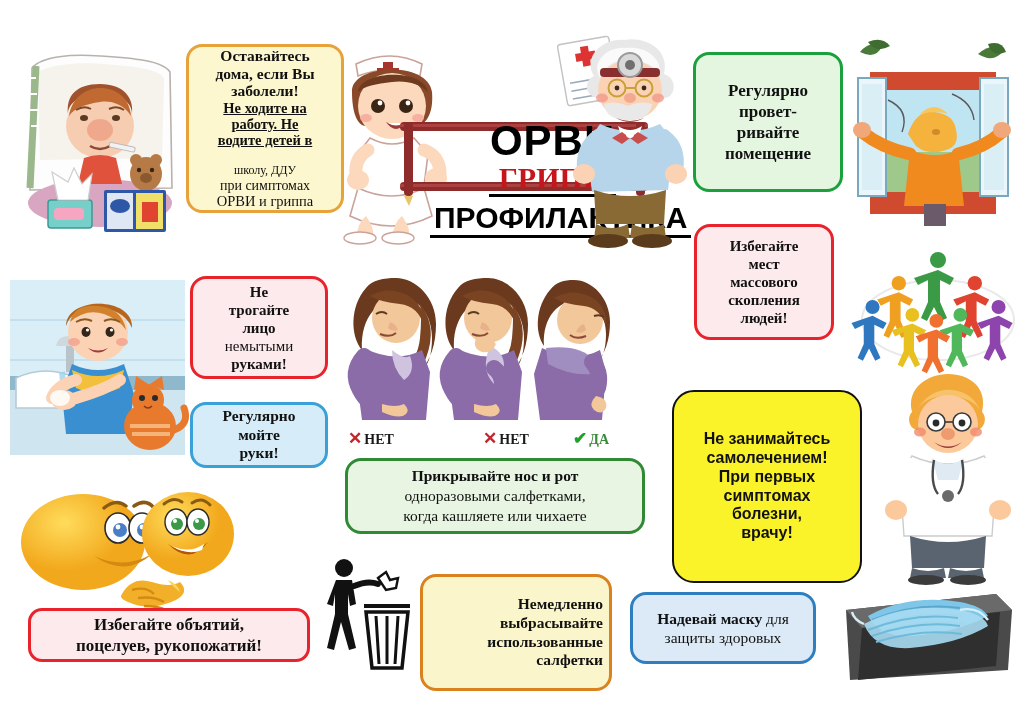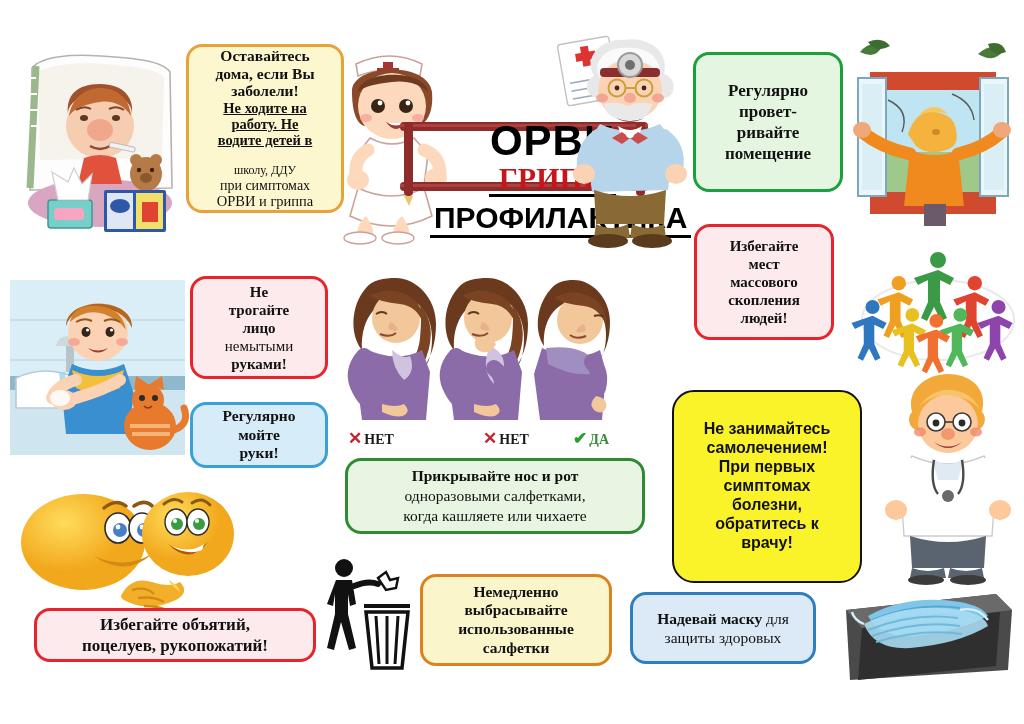--- a/index.html
+++ b/index.html
@@ -402,21 +402,20 @@
     <span class="sym">✔</span><span class="txt">ДА</span>
   </div>
 
   <div class="box t-bright-yellow" style="left:672px;top:390px;width:190px;height:193px;border-radius:22px;">
     <div class="inner b-strong" style="font-size:16px;line-height:1.18;font-family:'Liberation Sans', sans-serif;">
       <div>Не занимайтесь</div>
       <div>самолечением!</div>
       <div>При первых</div>
       <div>симптомах</div>
       <div>болезни,</div>
-      <div>обратитесь к</div>
       <div>врачу!</div>
     </div>
   </div>
 
   <div class="art" style="left:872px;top:368px;width:150px;height:215px;">
     <svg width="150" height="215" viewBox="0 0 150 215">
       <path d="M40,44 C34,20 56,6 76,6 C98,6 116,20 110,44 C116,50 112,62 104,62 L46,62 C38,62 34,50 40,44 Z" fill="#f2a93a"></path>
       <path d="M46,40 q14,-20 34,-18 q20,2 28,20 q-8,-12 -28,-14 q-22,-2 -34,12 Z" fill="#f7c36a"></path>
       <ellipse cx="76" cy="56" rx="30" ry="29" fill="#fbc99c"></ellipse>
       <circle cx="64" cy="54" r="9" fill="#fff" stroke="#3a3a3a" stroke-width="1.6"></circle>
@@ -492,28 +491,28 @@
       <circle cx="22" cy="12" r="9" fill="#111"></circle>
       <path d="M14,24 h16 l4,24 -6,2 -2,-12 v20 l8,34 -7,2 -8,-28 -7,28 -7,-2 8,-34 v-20 l-2,12 -6,-2 Z" fill="#111"></path>
       <path d="M32,30 q14,-6 24,-2" stroke="#111" stroke-width="6" fill="none" stroke-linecap="round"></path>
       <path d="M56,22 l8,-6 4,8 8,-2 -2,10 -10,2 Z" fill="#fff" stroke="#111" stroke-width="2.4"></path>
       <path d="M44,56 h42 l-6,56 h-30 Z" fill="none" stroke="#111" stroke-width="3.5"></path>
       <path d="M42,50 h46" stroke="#111" stroke-width="4"></path>
       <path d="M54,60 l3,48 M65,60 v48 M76,60 l-3,48" stroke="#111" stroke-width="3"></path>
     </svg>
   </div>
 
-  <div class="box t-pink" style="left:34px;top:608px;width:282px;height:54px;">
+  <div class="box t-pink" style="left:28px;top:608px;width:282px;height:54px;border-radius:14px;">
     <div class="inner b-strong" style="font-size:17px;line-height:1.25;">
       <div>Избегайте объятий,</div>
       <div>поцелуев, рукопожатий!</div>
     </div>
   </div>
 
-  <div class="box t-amber" style="left:420px;top:574px;width:192px;height:92px;">
+  <div class="box t-amber" style="left:420px;top:574px;width:192px;height:117px;text-align:right;">
     <div class="inner b-strong" style="font-size:15.5px;line-height:1.2;">
       <div>Немедленно</div>
       <div>выбрасывайте</div>
       <div>использованные</div>
       <div>салфетки</div>
     </div>
   </div>
 
   <div class="box t-lightblue" style="left:630px;top:592px;width:186px;height:72px;">
     <div class="inner" style="font-size:15.5px;line-height:1.25;">

